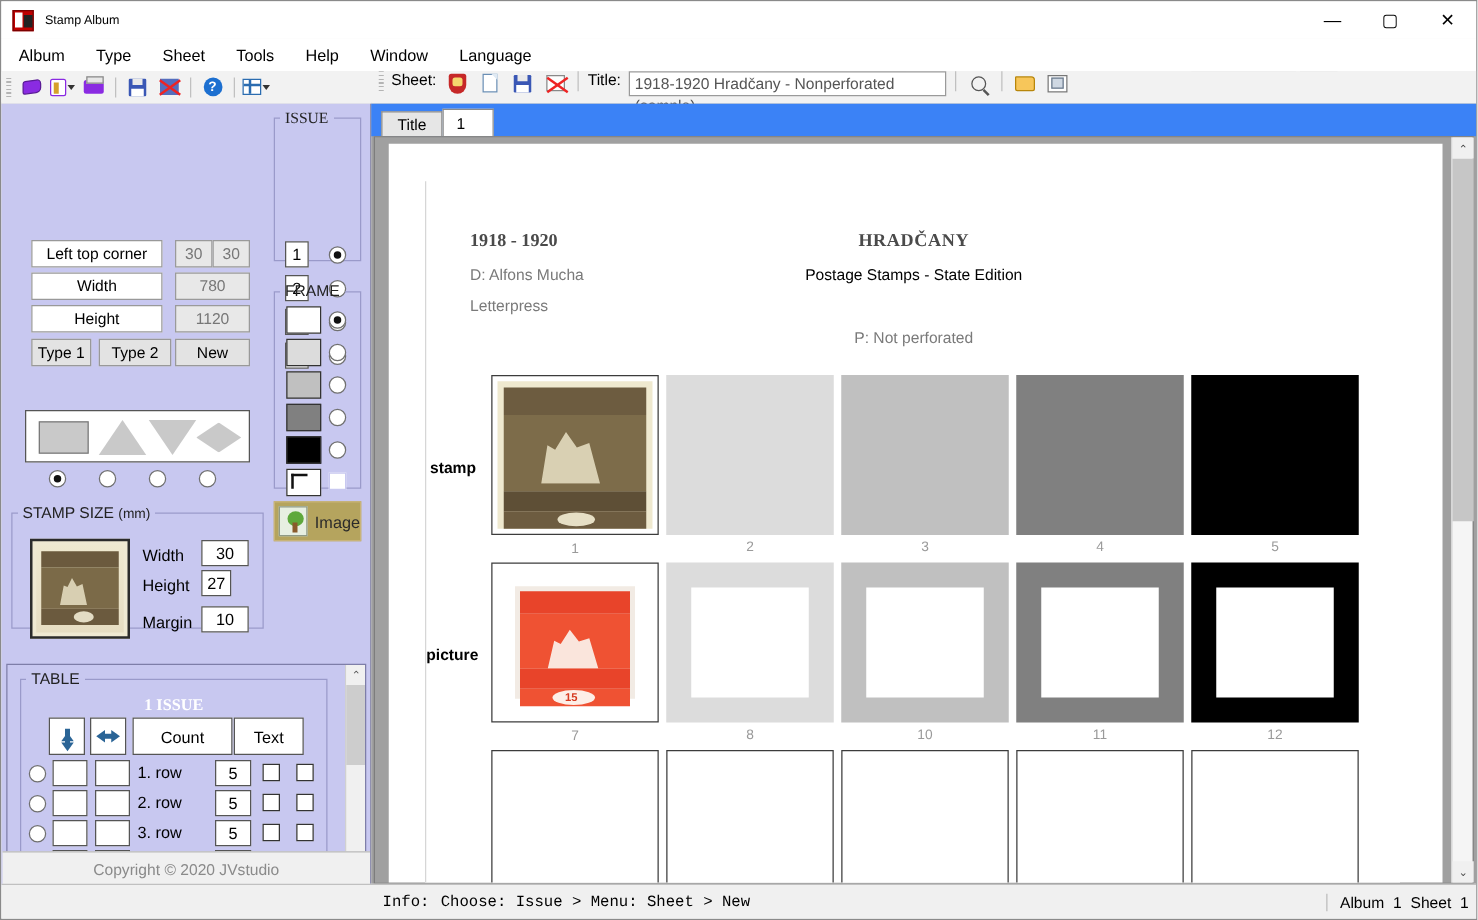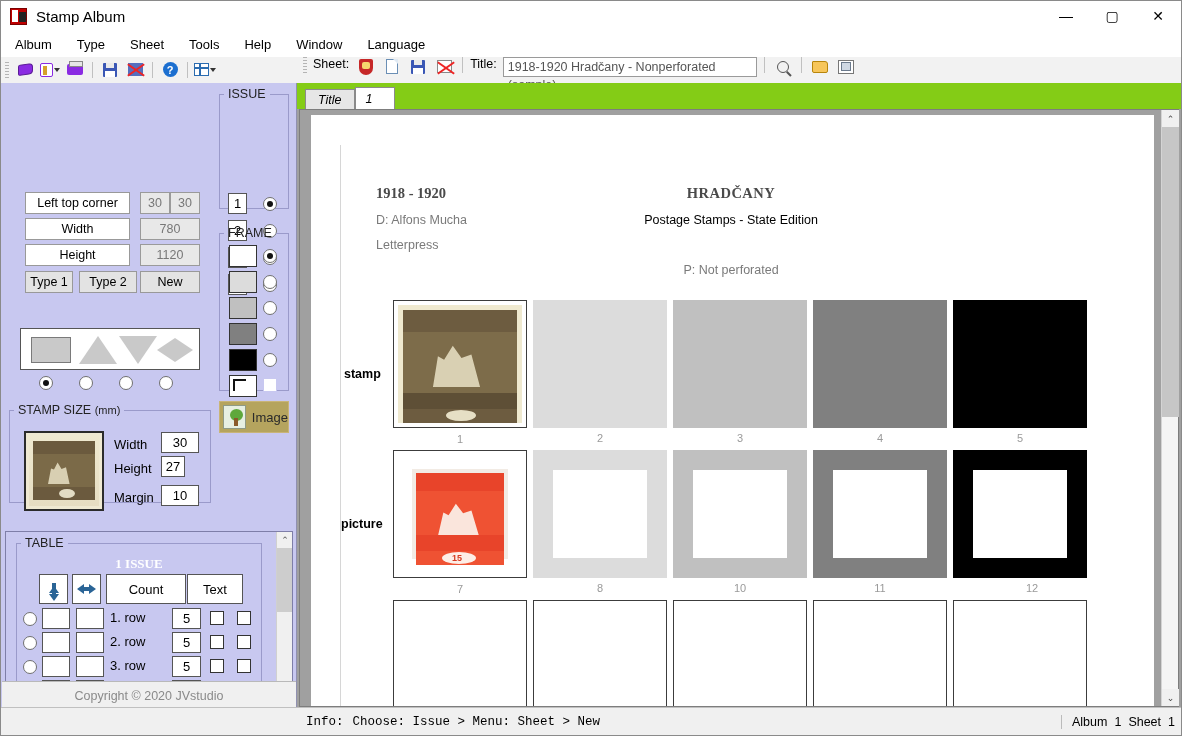--- a/index.html
+++ b/index.html
@@ -13,21 +13,21 @@
     color:#000;
     -webkit-font-smoothing:antialiased;
   }
   #app { position:relative; width:1182px; height:736px; border:1px solid #8a8a8a; overflow:hidden; background:#f0f0f0; }
 
   
   .titlebar { height:30px; background:#ffffff; display:flex; align-items:center; position:relative; }
   .app-icon { width:17px; height:17px; margin-left:9px; position:relative; background:#c00000; border:1px solid #7a0000; }
   .app-icon:before { content:""; position:absolute; left:1px; top:1px; width:6px; height:12px; background:#fff; }
   .app-icon:after { content:""; position:absolute; left:8px; top:3px; width:7px; height:10px; background:#222; }
-  .app-title { margin-left:9px; font-size:15px; color:#000; }
+  .app-title { margin-left:9px; font-size:10px; color:#000; }
   .win-buttons { position:absolute; right:0; top:0; height:30px; display:flex; }
   .win-btn { width:46px; height:30px; display:flex; align-items:center; justify-content:center; font-size:14px; color:#000; }
 
   
   .menubar { height:26px; background:#ffffff; display:flex; align-items:center; position:relative; }
   .menu-item { padding:3px 11px; font-size:13px; color:#000; margin-left:3px; cursor:default; }
   .nav-btns { position:absolute; left:612px; top:26px; display:flex; gap:4px; }
   .navbtn { border:1px solid #9a9a9a; background:#fafafa; height:22px; display:flex; align-items:center; justify-content:center; }
   .navbtn.prev { width:30px; }
   .navbtn.up { width:78px; }
@@ -114,21 +114,21 @@
   .table-wrap { position:absolute; left:4px; top:448px; width:288px; height:256px; background:#c8c8f0;
                 border:1px solid #7e7ea8; overflow:hidden; }
   .scroll-col { position:absolute; right:0; top:0; width:16px; height:254px; background:#f0f0f0; border-left:1px solid #d0d0d0; }
   .sc-arrow { width:16px; height:16px; display:flex; align-items:center; justify-content:center; font-size:9px; color:#555; background:#f0f0f0; }
   .sc-thumb { position:absolute; top:16px; left:0; width:16px; height:64px; background:#cdcdcd; }
   .copyright { position:absolute; left:1px; bottom:0; width:294px; height:28px; background:#f0f0f0; border-top:1px solid #b9b9b9;
                display:flex; align-items:center; justify-content:center; font-size:12.5px; color:#8a8a8a; }
 
   
   .right-area { flex:1; background:#a0a0a0; position:relative; }
-  .tabstrip { height:26px; background:#84cc16; display:flex; align-items:flex-end; padding-left:8px;font-style:italic; }
+  .tabstrip { height:26px; background:#3b82f6; display:flex; align-items:flex-end; padding-left:8px; }
   .tab { height:20px; padding:0 12px; background:#e6e6e6; border:1px solid #8b8b8b; border-bottom:none; font-size:12.5px;
          display:flex; align-items:center; color:#000; }
   .tab.active { background:#fff; height:22px; padding:0 22px 0 10px; }
   .canvas-outer { position:absolute; left:2px; top:26px; right:2px; bottom:2px; background:#a0a0a0; border:1px solid #7d7d7d; }
   .page-scroll { position:absolute; left:0; top:0; right:17px; bottom:0; background:#a0a0a0; overflow:hidden; }
   .page { position:absolute; left:11px; top:5px; width:843px; height:100%; background:#fff; }
   .sheet { position:absolute; left:29px; top:30px; width:780px; height:1120px; background:#fff; border-left:1px solid #d6d6d6; }
 
   .hdr-year { position:absolute; left:35px; top:40px; font-size:14.5px; font-weight:bold; color:#4a4a4a; font-family:"Liberation Serif", serif; }
   .hdr-title { position:absolute; left:0; top:40px; width:780px; text-align:center; font-size:14.5px; font-weight:bold; color:#4a4a4a;
@@ -269,21 +269,21 @@
       <div class="gfld" style="position:absolute;left:139px;top:109px;width:30px;">30</div>
       <div class="gfld" style="position:absolute;left:169px;top:109px;width:30px;">30</div>
       <div class="wbtn" style="position:absolute;left:24px;top:135px;width:105px;">Width</div>
       <div class="gfld" style="position:absolute;left:139px;top:135px;width:60px;">780</div>
       <div class="wbtn" style="position:absolute;left:24px;top:161px;width:105px;">Height</div>
       <div class="gfld" style="position:absolute;left:139px;top:161px;width:60px;">1120</div>
       <div class="gbtn" style="position:absolute;left:24px;top:188px;width:48px;">Type 1</div>
       <div class="gbtn" style="position:absolute;left:78px;top:188px;width:58px;">Type 2</div>
       <div class="gbtn" style="position:absolute;left:139px;top:188px;width:60px;text-align:right;">New</div>
 
-      <fieldset class="grp" style="left:218px; top:4px; width:70px; height:122px;">
+      <fieldset class="grp" style="left:218px; top:4px; width:70px; height:122px;font-family:Liberation Serif, serif;">
         <legend class="lg">ISSUE</legend>
       </fieldset>
       <div class="wfld" style="position:absolute;left:227px;top:110px;width:19px;">1</div>
       <div class="radio on" style="position:absolute;left:262px;top:114px;"></div>
       <div class="wfld" style="position:absolute;left:227px;top:137px;width:19px;">2</div>
       <div class="radio" style="position:absolute;left:262px;top:141px;"></div>
       <div class="wfld" style="position:absolute;left:227px;top:164px;width:19px;">3</div>
       <div class="radio" style="position:absolute;left:262px;top:168px;"></div>
       <div class="wfld" style="position:absolute;left:227px;top:191px;width:19px;">4</div>
       <div class="radio" style="position:absolute;left:262px;top:195px;"></div>
@@ -504,21 +504,21 @@
                 <div class="cell-num">8</div>
               </div>
               <div class="cell" style="left:332px;top:305px;width:134px;height:128px;background:#c0c0c0;">
                 <div style="position:absolute;inset:20px;background:#fff;"></div>
                 <div class="cell-num">10</div>
               </div>
               <div class="cell" style="left:472px;top:305px;width:134px;height:128px;background:#808080;">
                 <div style="position:absolute;inset:20px;background:#fff;"></div>
                 <div class="cell-num">11</div>
               </div>
-              <div class="cell" style="left:612px;top:305px;width:134px;height:128px;background:#000000;padding-left:12px;">
+              <div class="cell" style="left:612px;top:305px;width:134px;height:128px;background:#000000;">
                 <div style="position:absolute;inset:20px;background:#fff;"></div>
                 <div class="cell-num">12</div>
               </div>
 
               <div class="cell" style="left:52px;top:455px;width:134px;height:128px;background:#fff;border:1px solid #3c3c3c;"></div>
               <div class="cell" style="left:192px;top:455px;width:134px;height:128px;background:#fff;border:1px solid #3c3c3c;"></div>
               <div class="cell" style="left:332px;top:455px;width:134px;height:128px;background:#fff;border:1px solid #3c3c3c;"></div>
               <div class="cell" style="left:472px;top:455px;width:134px;height:128px;background:#fff;border:1px solid #3c3c3c;"></div>
               <div class="cell" style="left:612px;top:455px;width:134px;height:128px;background:#fff;border:1px solid #3c3c3c;"></div>
 

